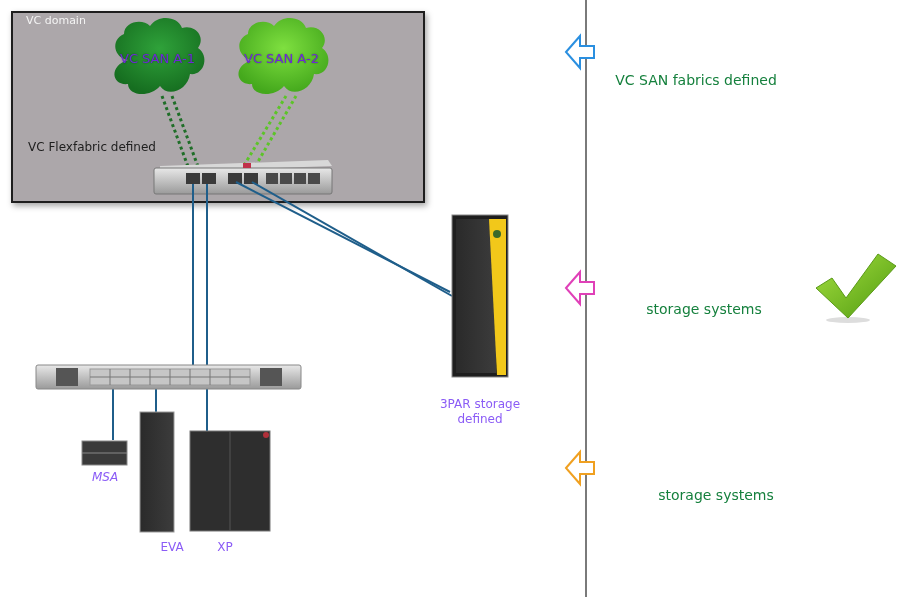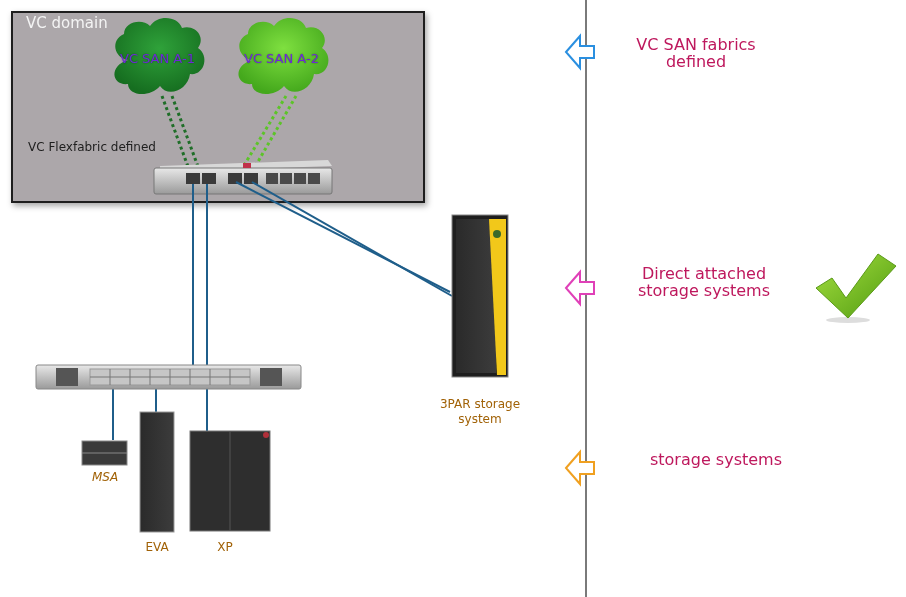--- a/index.html
+++ b/index.html
@@ -1,25 +1,25 @@
 <!DOCTYPE html>
 <html><head>
 <meta charset="utf-8">
 <style>
   html, body { margin:0; padding:0; background:#ffffff; }
   body { width:906px; height:597px; position:relative; overflow:hidden;
          font-family:"DejaVu Sans", sans-serif; }
   .abs { position:absolute; }
   .vc-domain { left:11px; top:11px; width:410px; height:188px; background:#aca7aa;
                border:2px solid #1e1e1e; box-shadow: 2px 3px 6px rgba(0,0,0,0.35); }
-  .domain-label { left:26px; top:14px; color:#f4f4f4; font-size:15px; }
+  .domain-label { left:26px; top:14px; color:#f4f4f4; font-size:11px; }
   .module-label { left:28px; top:140px; color:#1e1e1e; font-size:12px; }
   .cloud-text { color:#6d28d9; font-size:13px; text-shadow:0 0 2px rgba(0,0,0,.4); white-space:nowrap; }
-  .caption { color:#be185d; font-size:16px; text-align:center; line-height:17px; }
-  .device-label { color:#a16207; font-size:12px; text-align:center; line-height:15px; }
+  .caption { color:#15803d; font-size:14px; text-align:center; line-height:17px;margin-top:36px; }
+  .device-label { color:#8b5cf6; font-size:12px; text-align:center; line-height:15px; }
 </style>
 </head>
 <body>
 
 <div class="abs vc-domain"></div>
 <div class="abs domain-label">VC domain</div>
 <div class="abs module-label">VC Flexfabric defined</div>
 
 <svg class="abs" style="left:0;top:0" width="906" height="597">
   <defs>
@@ -133,28 +133,27 @@
     <ellipse cx="848" cy="320" rx="22" ry="3" fill="#ddd"></ellipse>
     <path d="M816,288 L832,278 L846,298 L878,254 L896,266 L848,318 Z" fill="url(#checkG)" stroke="#5a9a18" stroke-width="1"></path>
   </g>
 </svg>
 
 <div class="abs cloud-text" style="left:120px;top:51px;">VC SAN A-1</div>
 <div class="abs cloud-text" style="left:244px;top:51px;">VC SAN A-2</div>
 
 <div class="abs device-label" style="left:430px;top:397px;width:100px;">
   <div>3PAR storage</div>
-  <div>system</div>
+  <div>defined</div>
 </div>
 <div class="abs device-label" style="left:80px;top:470px;width:50px;font-style:italic;">MSA</div>
-<div class="abs device-label" style="left:135px;top:540px;width:44px;">EVA</div>
+<div class="abs device-label" style="left:150px;top:540px;width:44px;">EVA</div>
 <div class="abs device-label" style="left:205px;top:540px;width:40px;">XP</div>
 
 <div class="abs caption" style="left:606px;top:36px;width:180px;">
   <div>VC SAN fabrics defined</div>
 </div>
 <div class="abs caption" style="left:614px;top:265px;width:180px;">
-  <div>Direct attached</div>
   <div>storage systems</div>
 </div>
 <div class="abs caption" style="left:626px;top:451px;width:180px;">
   <div>storage systems</div>
 </div>
 
 </body></html>

